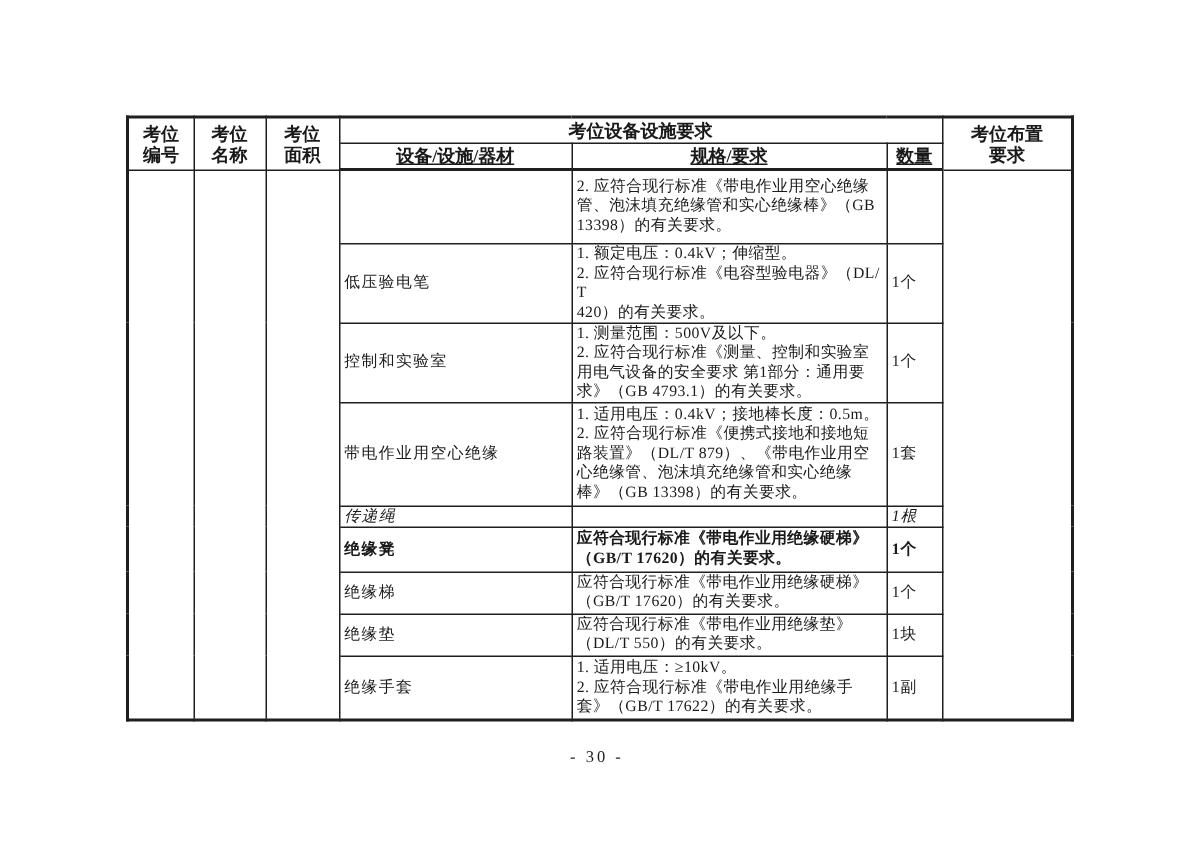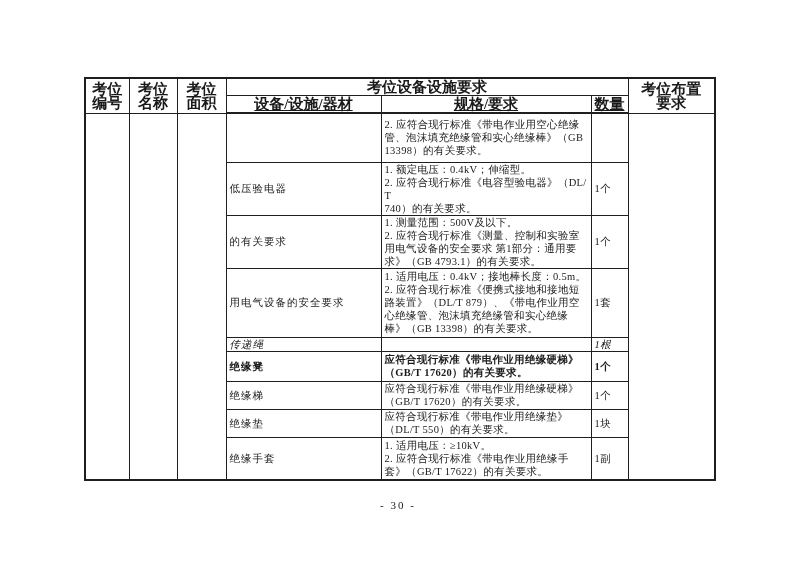--- a/index.html
+++ b/index.html
@@ -16,21 +16,21 @@
     border:2px solid #1f1f1f;
   }
   .exam th, .exam td {
     border:1px solid #1f1f1f;
     padding:0 2px 0 3px;
     font-size:10.5px; line-height:13px;
     vertical-align:middle; overflow:hidden;
     word-break:break-all;
   }
   .exam th {
-    font-weight:bold; font-size:15px; line-height:14px;
+    font-weight:bold; font-size:12px; line-height:14px;
     text-align:center; white-space:pre-line; padding:1px 2px;
   }
   .exam thead tr.h2 th { border-bottom:2px solid #1f1f1f; }
   tr.hr1 { height:17px; } tr.hr2 { height:17px;text-decoration:underline; }
   tr.r1 { height:49px; } tr.r2 { height:46px; } tr.r3 { height:52px; }
   tr.r4 { height:69px; } tr.r5 { height:14px;font-style:italic; } tr.r6 { height:30px;font-weight:bold; }
   tr.r7 { height:28px;margin-top:44px; } tr.r8 { height:28px;padding-left:15px; } tr.r9 { height:43px; }
 
   .device-cell { letter-spacing:1px; font-size:11px; }
   .spec-cell   { white-space:pre-line; letter-spacing:0.3px; }
@@ -80,36 +80,36 @@
         <td rowspan="9"></td>
         <td rowspan="9"></td>
         <td class="device-cell"></td>
         <td class="spec-cell">2. 应符合现行标准《带电作业用空心绝缘
 管、泡沫填充绝缘管和实心绝缘棒》（GB
 13398）的有关要求。</td>
         <td class="qty-cell"></td>
         <td rowspan="9"></td>
       </tr>
       <tr class="r2">
-        <td class="device-cell">低压验电器</td>
+        <td class="device-cell">低压验电笔</td>
         <td class="spec-cell">1. 额定电压：0.4kV；伸缩型。
 2. 应符合现行标准《电容型验电器》（DL/T
-740）的有关要求。</td>
+420）的有关要求。</td>
         <td class="qty-cell">1个</td>
       </tr>
       <tr class="r3">
-        <td class="device-cell">的有关要求</td>
+        <td class="device-cell">控制和实验室</td>
         <td class="spec-cell">1. 测量范围：500V及以下。
 2. 应符合现行标准《测量、控制和实验室
 用电气设备的安全要求 第1部分：通用要
 求》（GB 4793.1）的有关要求。</td>
         <td class="qty-cell">1个</td>
       </tr>
       <tr class="r4">
-        <td class="device-cell">用电气设备的安全要求</td>
+        <td class="device-cell">带电作业用空心绝缘</td>
         <td class="spec-cell">1. 适用电压：0.4kV；接地棒长度：0.5m。
 2. 应符合现行标准《便携式接地和接地短
 路装置》（DL/T 879）、《带电作业用空
 心绝缘管、泡沫填充绝缘管和实心绝缘
 棒》（GB 13398）的有关要求。</td>
         <td class="qty-cell">1套</td>
       </tr>
       <tr class="r5">
         <td class="device-cell">传递绳</td>
         <td class="spec-cell"></td>

